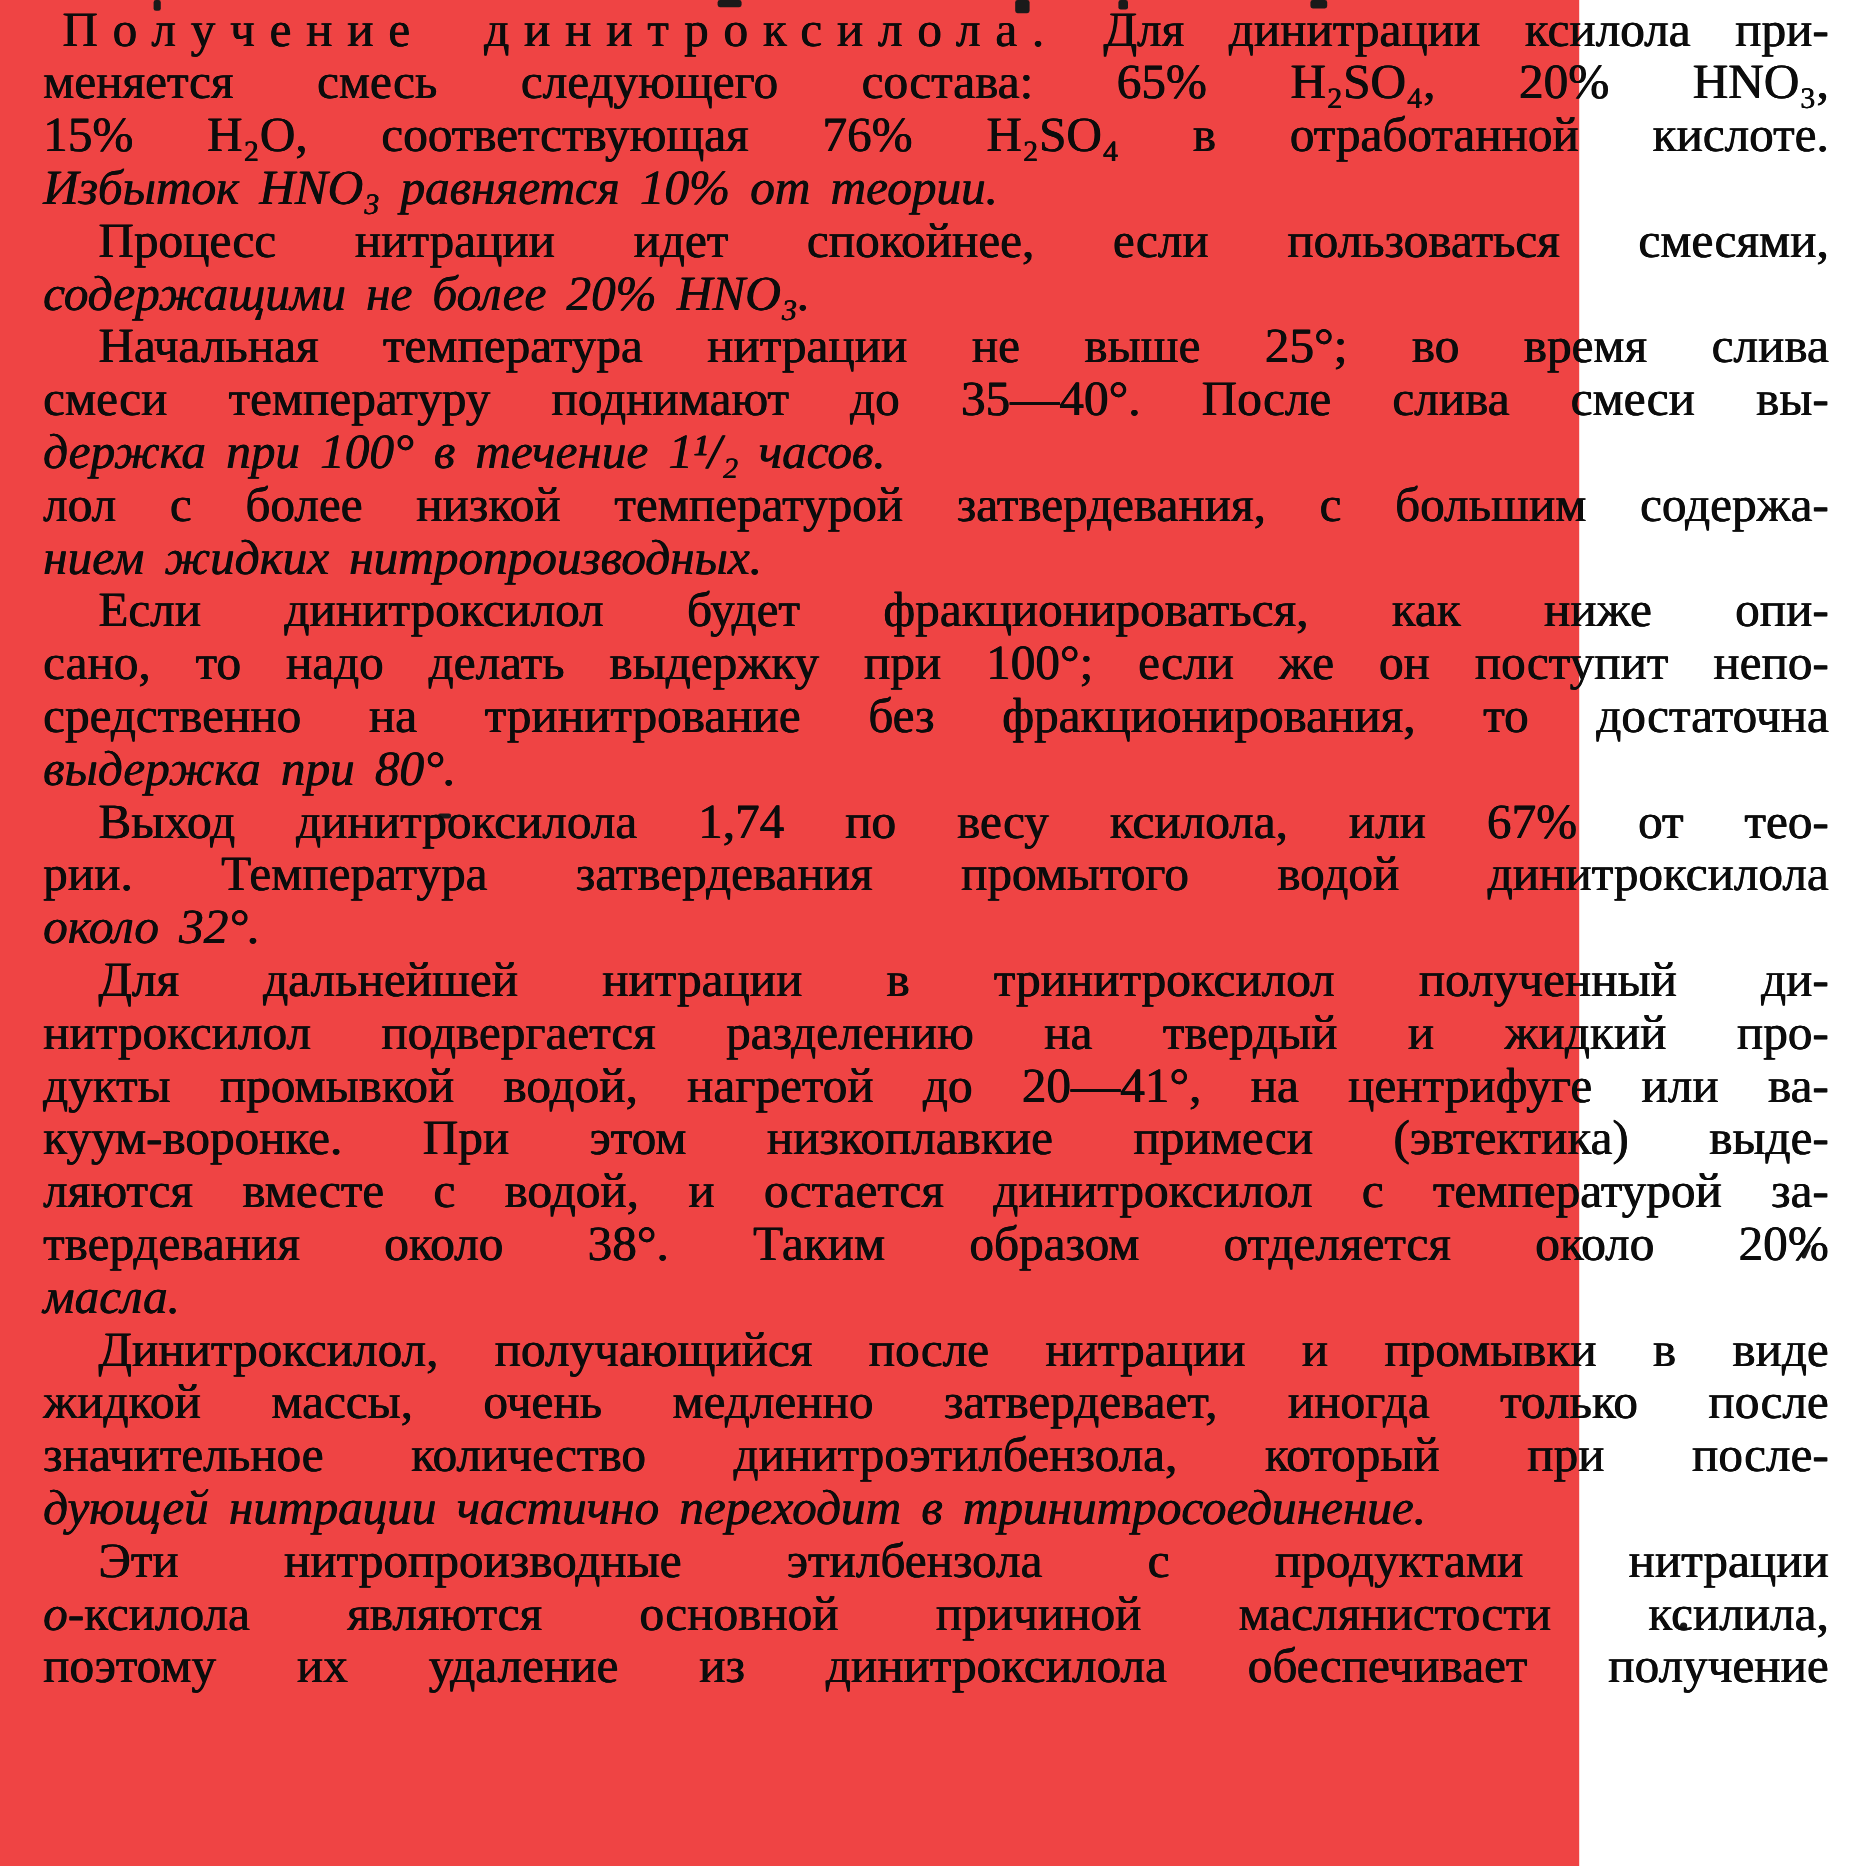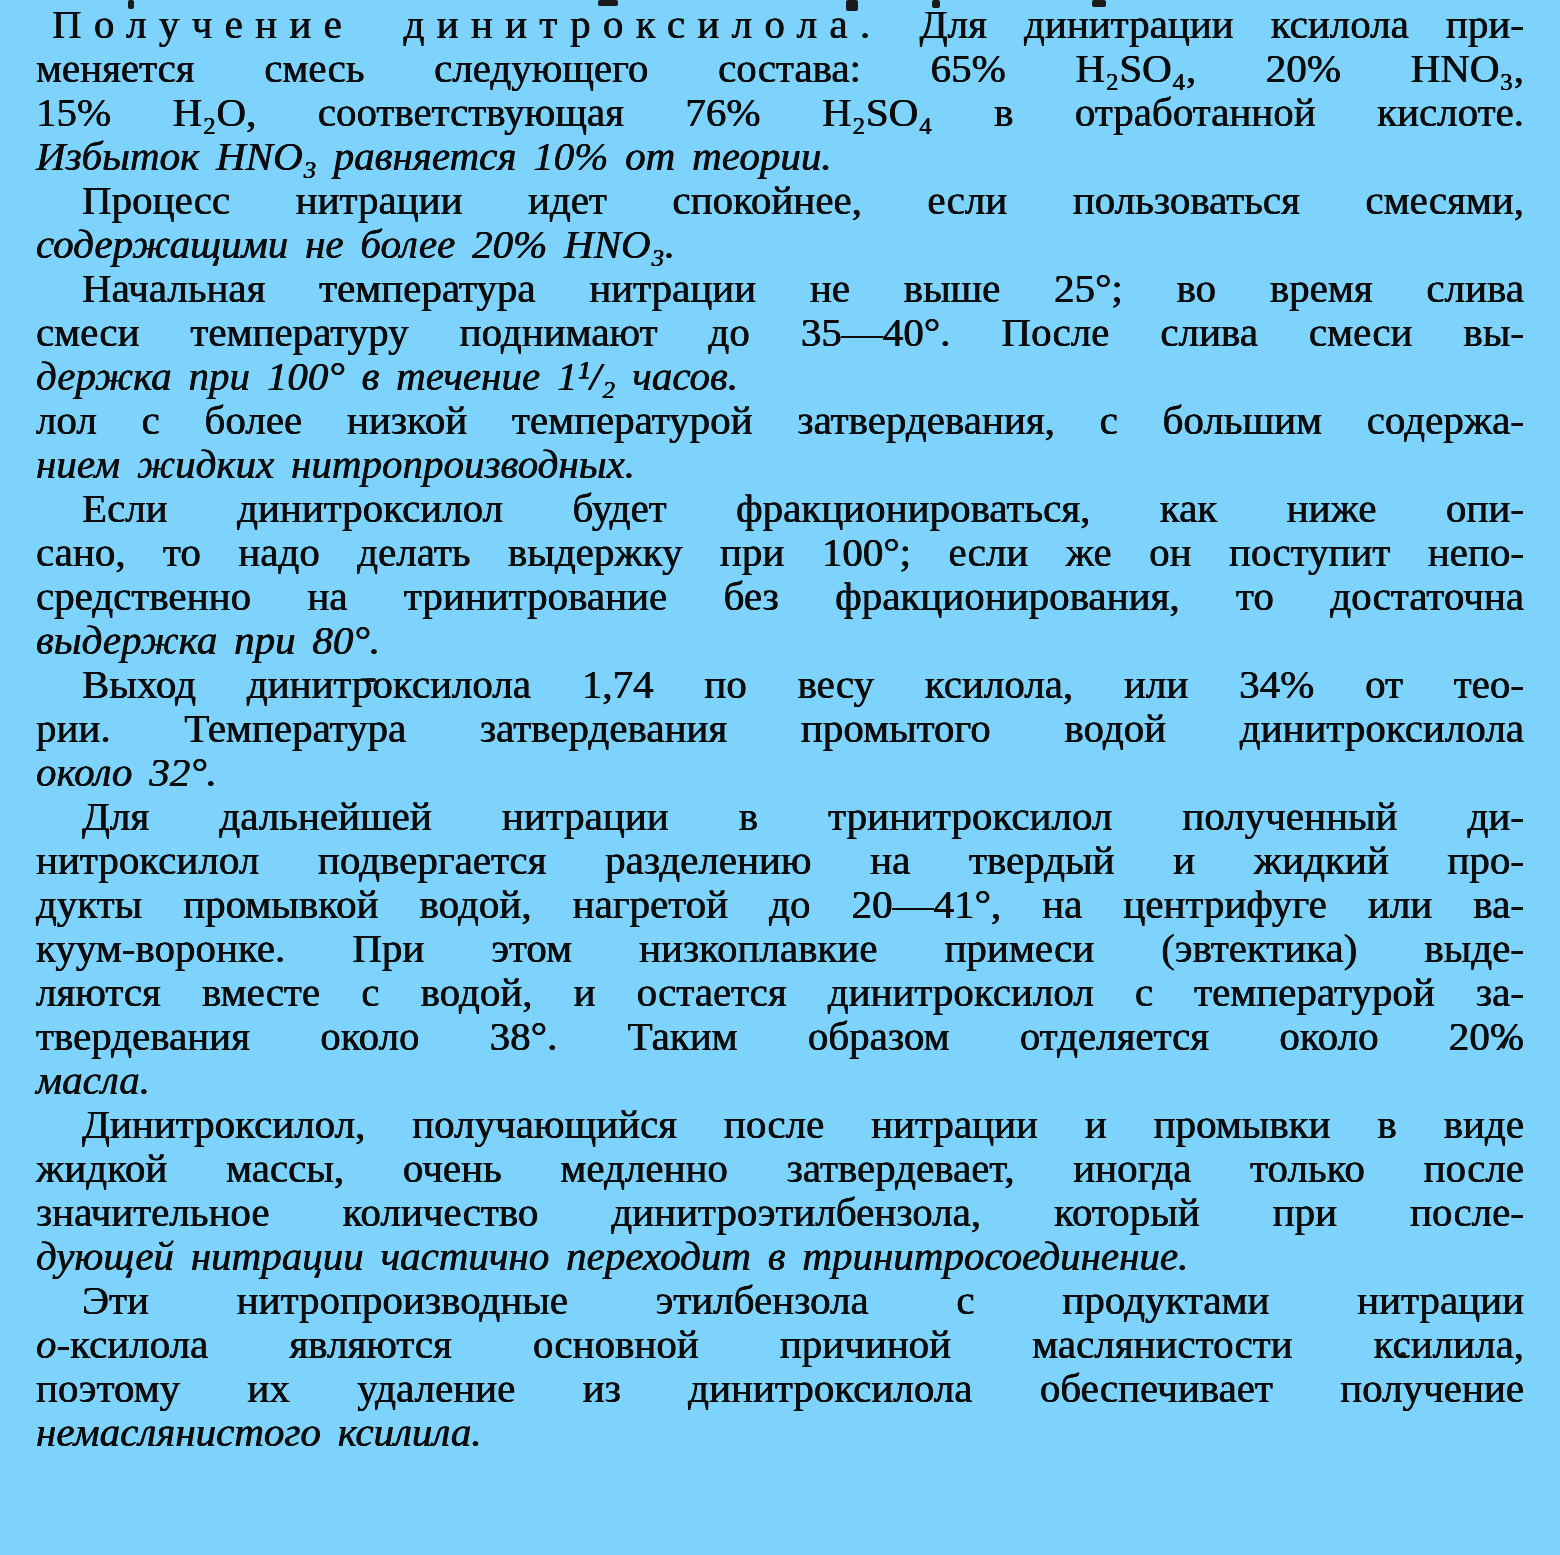--- a/index.html
+++ b/index.html
@@ -3,22 +3,22 @@
 <meta charset="utf-8">
 <style>
   html, body {
     margin: 0; padding: 0;
     width: 1560px; height: 1555px;
     background: #ffffff;
     overflow: hidden;
   }
   .page {
     position: absolute; inset: 0;
-    width: 1560px; height: 1555px;
-    background: #7dd3fc;
+    width: 1316px; height: 1555px;
+    background: #ef4444;
     font-family: "Liberation Serif", "DejaVu Serif", serif;
   }
   .textblock {
     position: absolute;
     left: 36px; top: 2px;
     width: 1488px;
     color: #0c0c0c;
   }
   .line {
     font-size: 41px;
@@ -81,35 +81,34 @@
     <div class="line end">держка при 100° в течение 1¹/₂ часов.</div>
 
     <div class="line">лол с более низкой температурой затвердевания, с большим содержа-</div>
     <div class="line end">нием жидких нитропроизводных.</div>
 
     <div class="line in">Если динитроксилол будет фракционироваться, как ниже опи-</div>
     <div class="line">сано, то надо делать выдержку при 100°; если же он поступит непо-</div>
     <div class="line">средственно на тринитрование без фракционирования, то достаточна</div>
     <div class="line end">выдержка при 80°.</div>
 
-    <div class="line in">Выход динитроксилола 1,74 по весу ксилола, или 34% от тео-</div>
+    <div class="line in">Выход динитроксилола 1,74 по весу ксилола, или 67% от тео-</div>
     <div class="line">рии. Температура затвердевания промытого водой динитроксилола</div>
     <div class="line end">около 32°.</div>
 
     <div class="line in">Для дальнейшей нитрации в тринитроксилол полученный ди-</div>
     <div class="line">нитроксилол подвергается разделению на твердый и жидкий про-</div>
     <div class="line">дукты промывкой водой, нагретой до 20—41°, на центрифуге или ва-</div>
     <div class="line">куум-воронке. При этом низкоплавкие примеси (эвтектика) выде-</div>
     <div class="line">ляются вместе с водой, и остается динитроксилол с температурой за-</div>
     <div class="line">твердевания около 38°. Таким образом отделяется около 20%</div>
     <div class="line end">масла.</div>
 
     <div class="line in">Динитроксилол, получающийся после нитрации и промывки в виде</div>
     <div class="line">жидкой массы, очень медленно затвердевает, иногда только после</div>
     <div class="line">значительное количество динитроэтилбензола, который при после-</div>
     <div class="line end">дующей нитрации частично переходит в тринитросоединение.</div>
 
     <div class="line in">Эти нитропроизводные этилбензола с продуктами нитрации</div>
     <div class="line"><span class="em">о</span><span>-ксилола являются основной причиной маслянистости ксилила,</span></div>
     <div class="line">поэтому их удаление из динитроксилола обеспечивает получение</div>
-    <div class="line end">немаслянистого ксилила.</div>
   </div>
 </div>
 
 </body></html>

